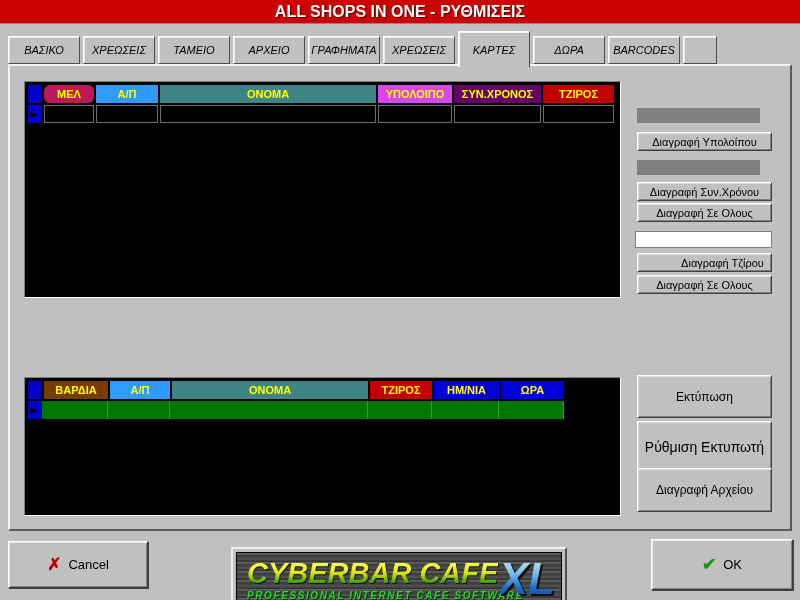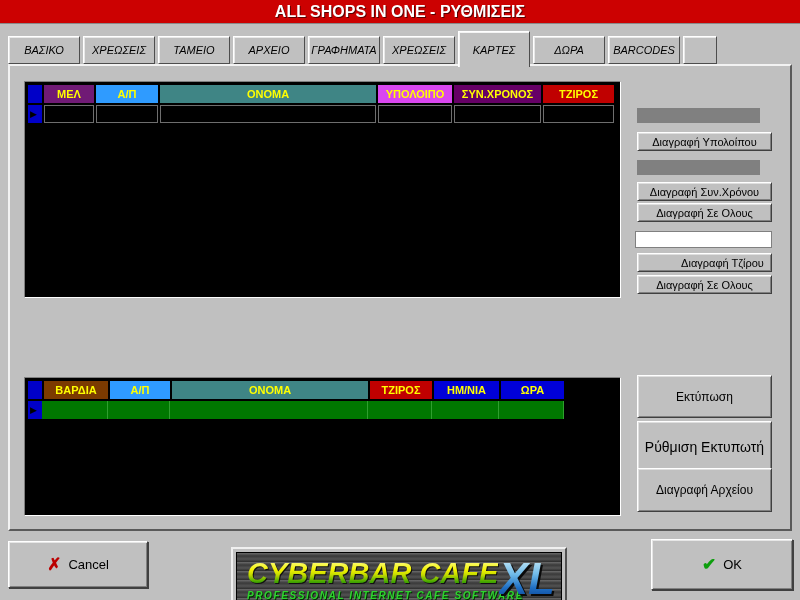--- a/index.html
+++ b/index.html
@@ -157,21 +157,21 @@
   <div class="tab">ΔΩΡΑ</div>
   <div class="tab">BARCODES</div>
   <div class="tab stub"></div>
 </div>
 
 <div class="panel">
 
   <div class="blacktable" id="members-table">
     <div class="hrow">
       <div class="hcell m-c0" style="background-color: rgb(0, 0, 200);"></div>
-      <div class="hcell m-c1" style="background-color: #701a75;">ΜΕΛ</div>
+      <div class="hcell m-c1" style="background-color: #be185d; border-radius: 6px;">ΜΕΛ</div>
       <div class="hcell m-c2" style="background-color: rgb(47, 155, 255);">Α/Π</div>
       <div class="hcell m-c3" style="background-color: rgb(63, 133, 133);">ΟΝΟΜΑ</div>
       <div class="hcell m-c4" style="background-color: #d946ef;">ΥΠΟΛΟΙΠΟ</div>
       <div class="hcell m-c5" style="background-color: rgb(102, 0, 102);">ΣΥΝ.ΧΡΟΝΟΣ</div>
       <div class="hcell m-c6" style="background-color: rgb(192, 0, 0);">ΤΖΙΡΟΣ</div>
     </div>
     <div class="drow">
       <div class="selcell m-c0">▶</div>
       <div class="dcell-black m-c1"></div>
       <div class="dcell-black m-c2"></div>

